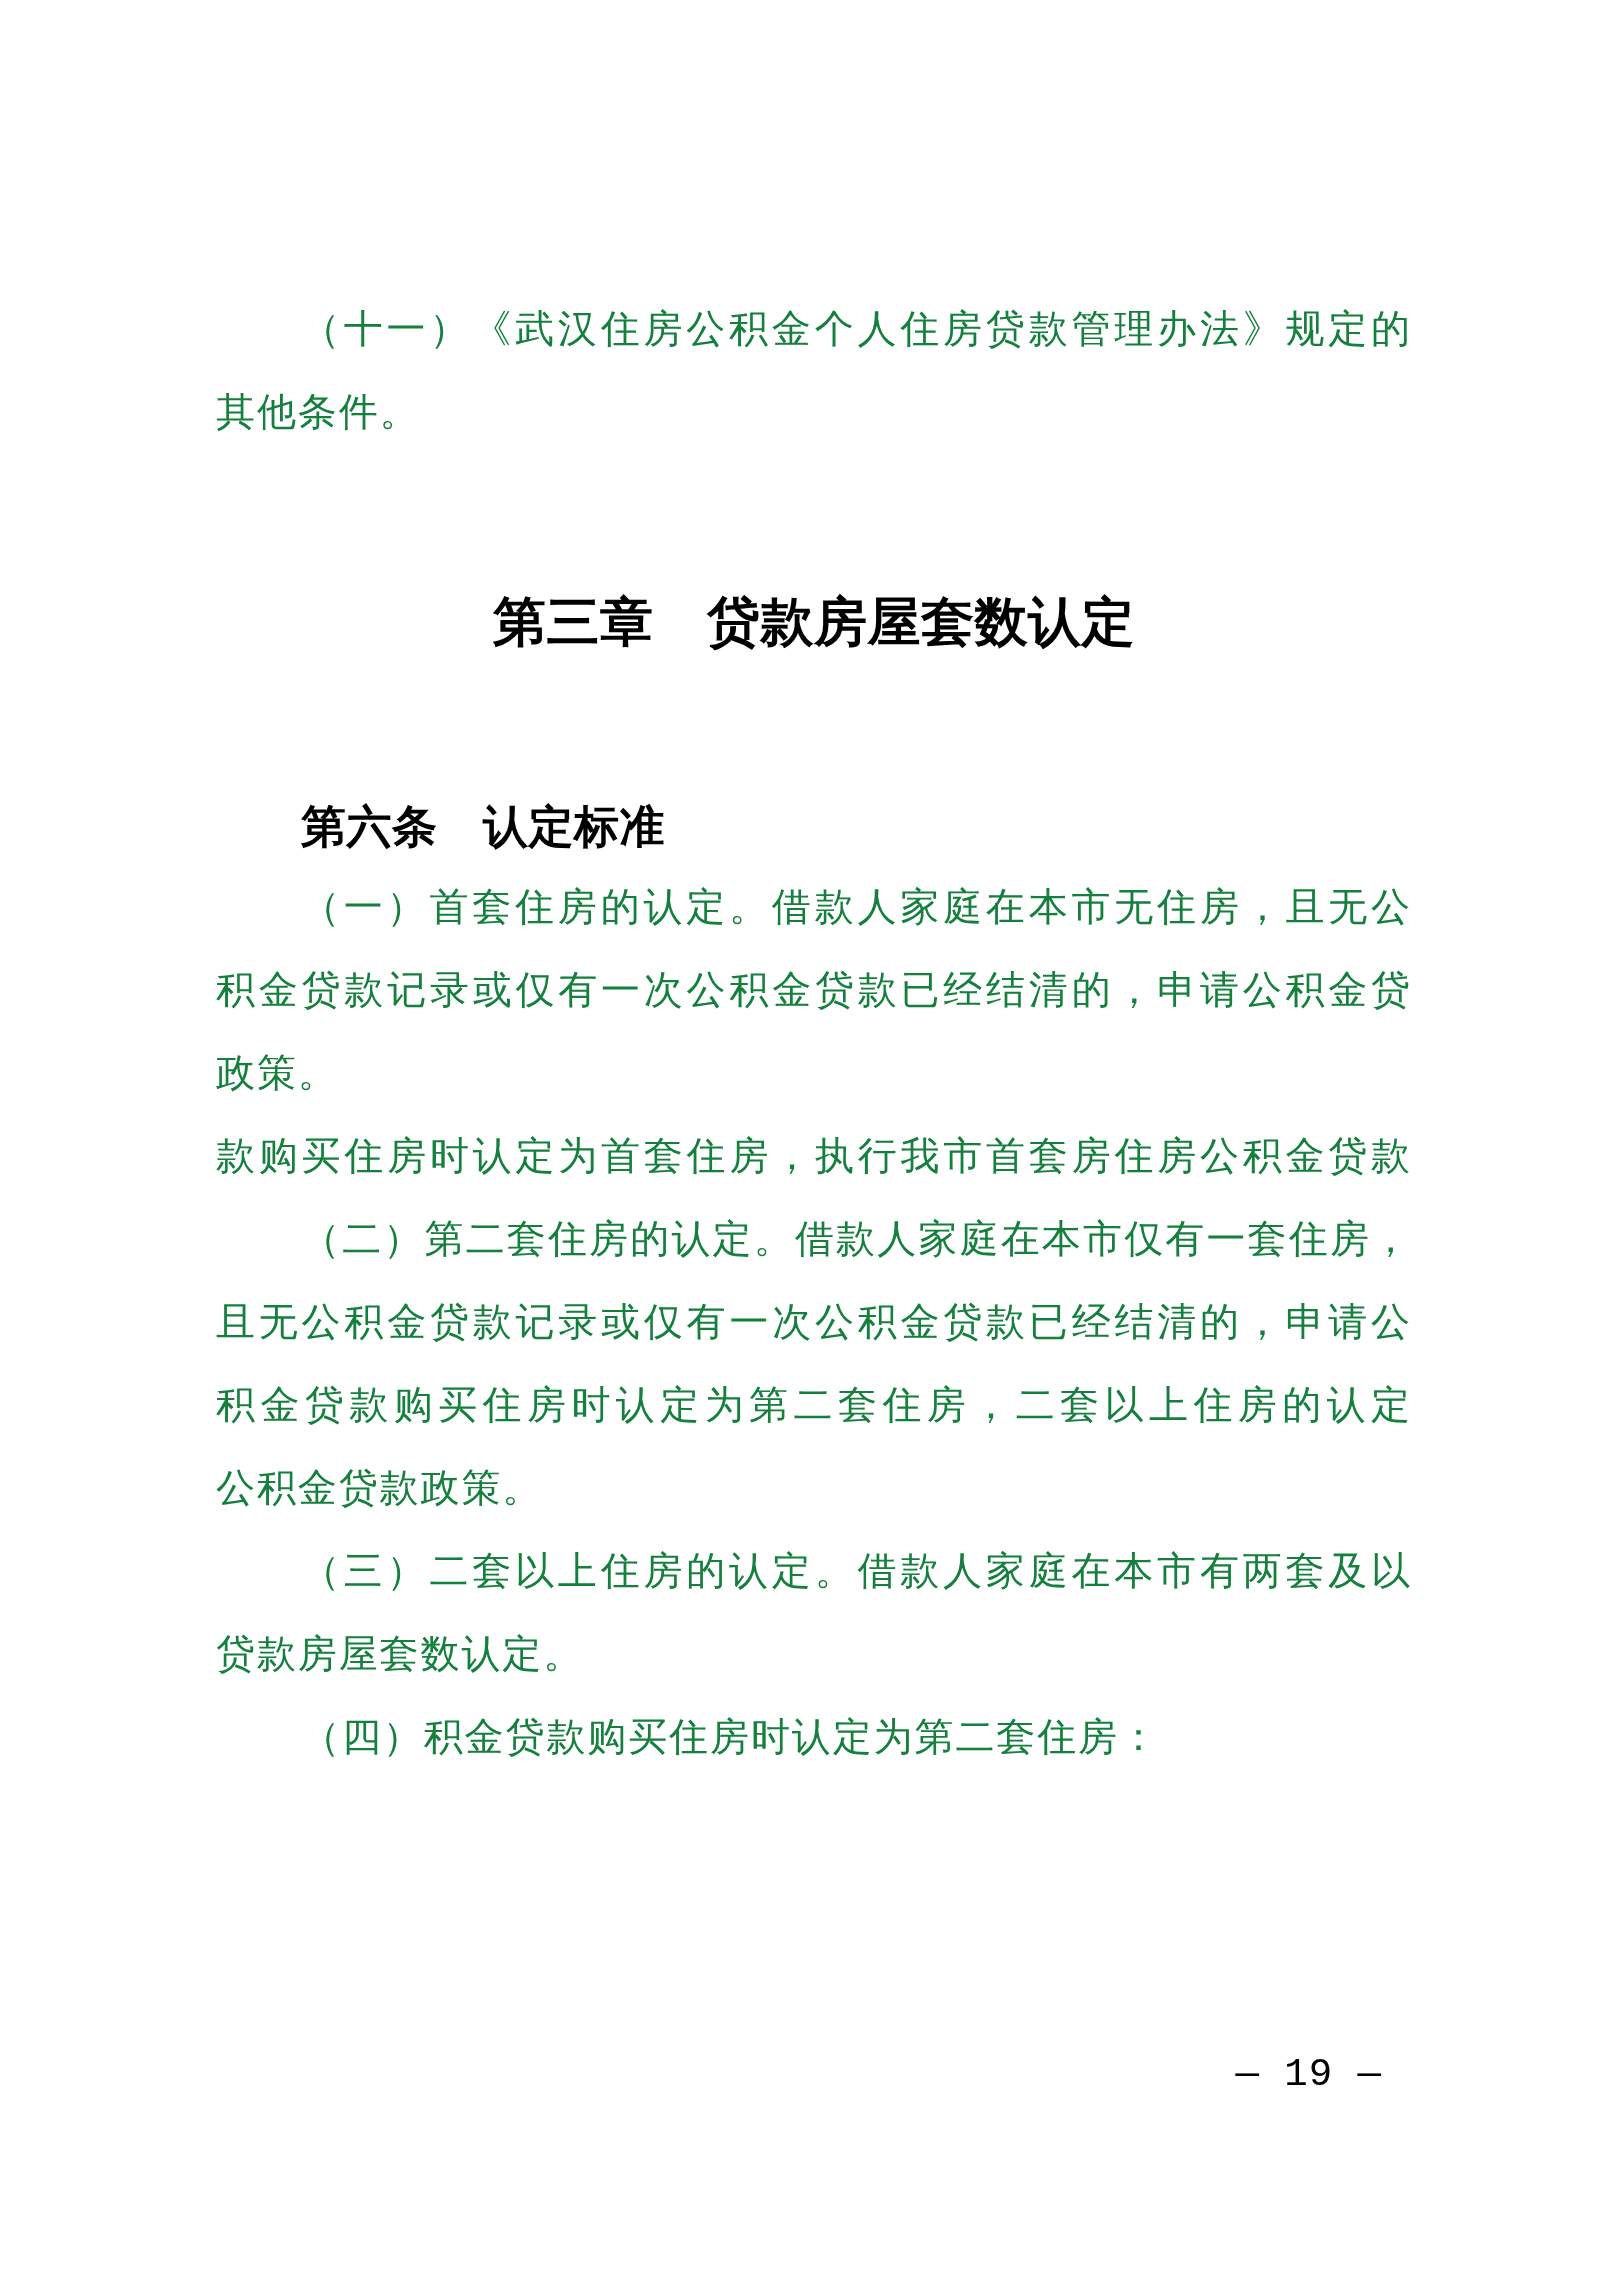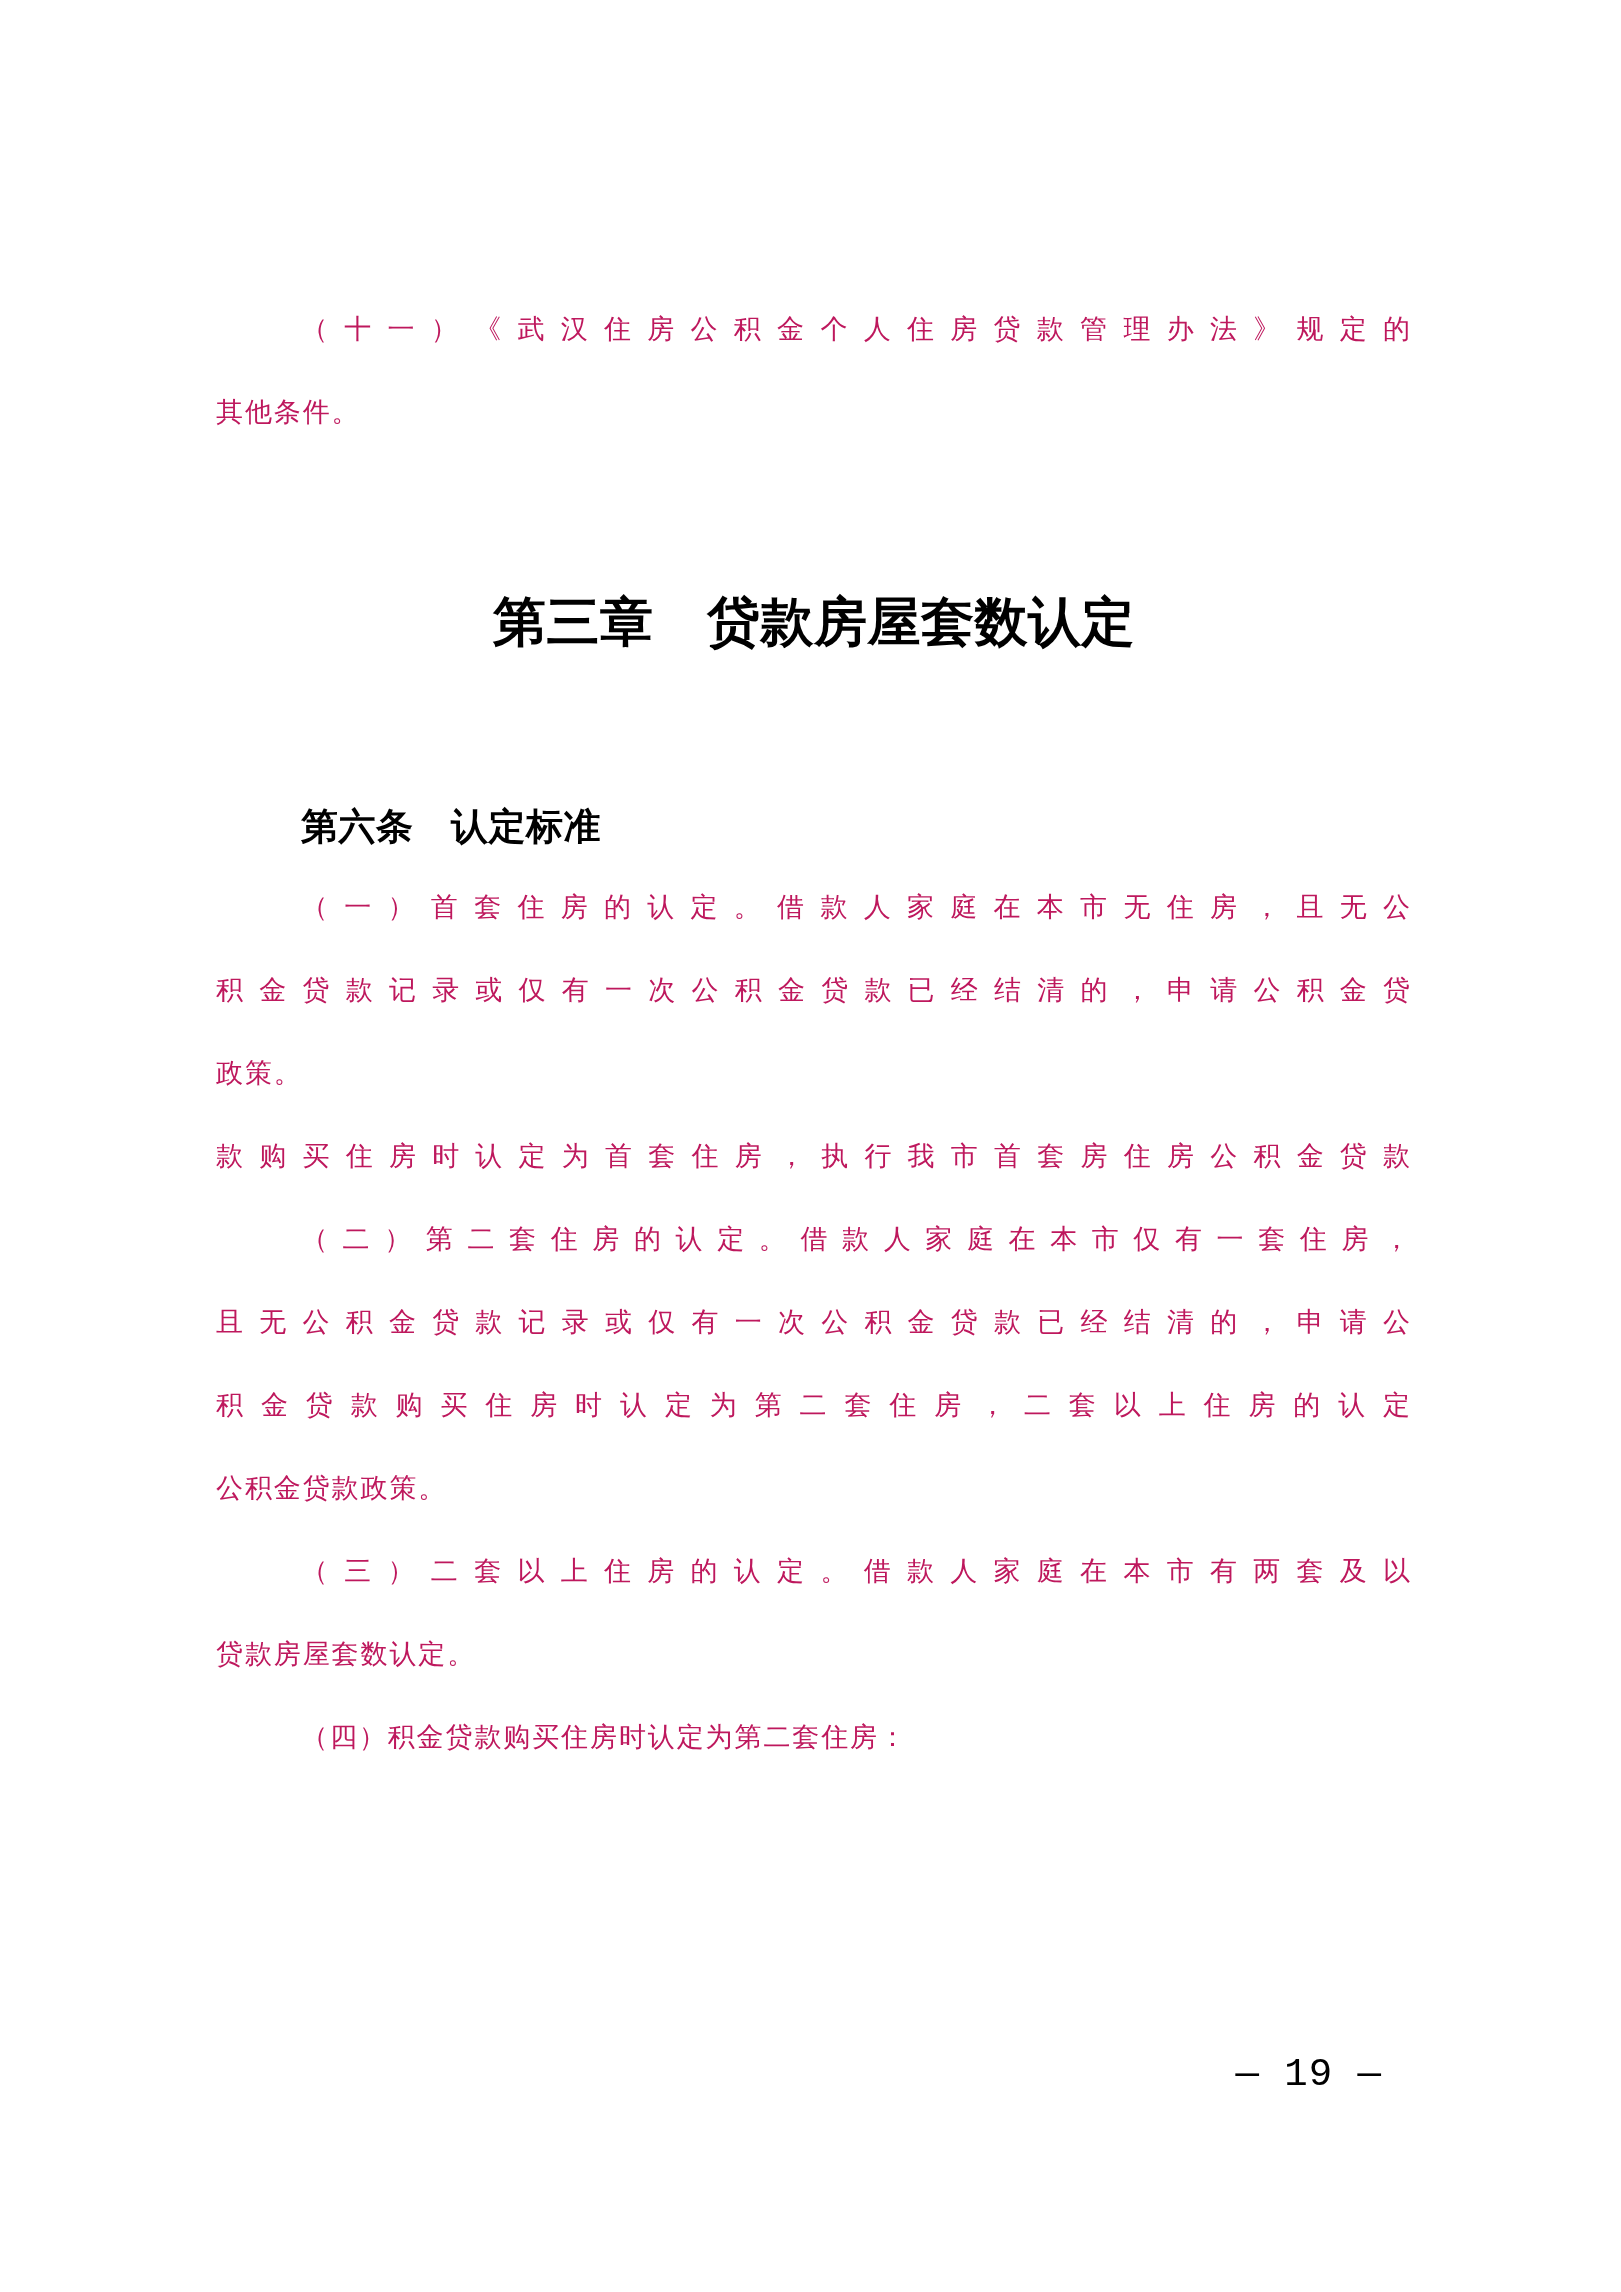--- a/index.html
+++ b/index.html
@@ -17,24 +17,24 @@
     overflow: hidden;
   }
   .content {
     position: absolute;
     left: 216px; top: 0;
     width: 1196px;
   }
   .para {
     margin: 0;
     font-family: "DejaVu Serif", serif;
-    font-size: 27px;
+    font-size: 39px;
     line-height: 83px;
     letter-spacing: 1.9px;
-    color: #be185d;
+    color: #15803d;
   }
   .content > .para:first-child { margin-top: 287px; }
   .para .line {
     text-align: justify;
     text-align-last: justify;
   }
   .para .line.last { text-align-last: left; }
   .para .line:first-child { text-indent: 85px; }
   .h1 {
     margin: 147px 0 0 0;
@@ -44,21 +44,21 @@
     line-height: 43px;
     letter-spacing: 0.5px;
     text-align: center;
     color: #000000;
   }
   .h2 {
     margin: 162px 0 0 0;
     padding-left: 85px;
     font-family: "DejaVu Sans", sans-serif;
     font-weight: bold;
-    font-size: 37px;
+    font-size: 45px;
     line-height: 43px;
     letter-spacing: 0.5px;
     text-align: left;
     color: #000000;
   }
   .h2 + .para { margin-top: 16.7px; }
   .page-number {
     position: absolute;
     top: 2053px;
     right: 239px;

